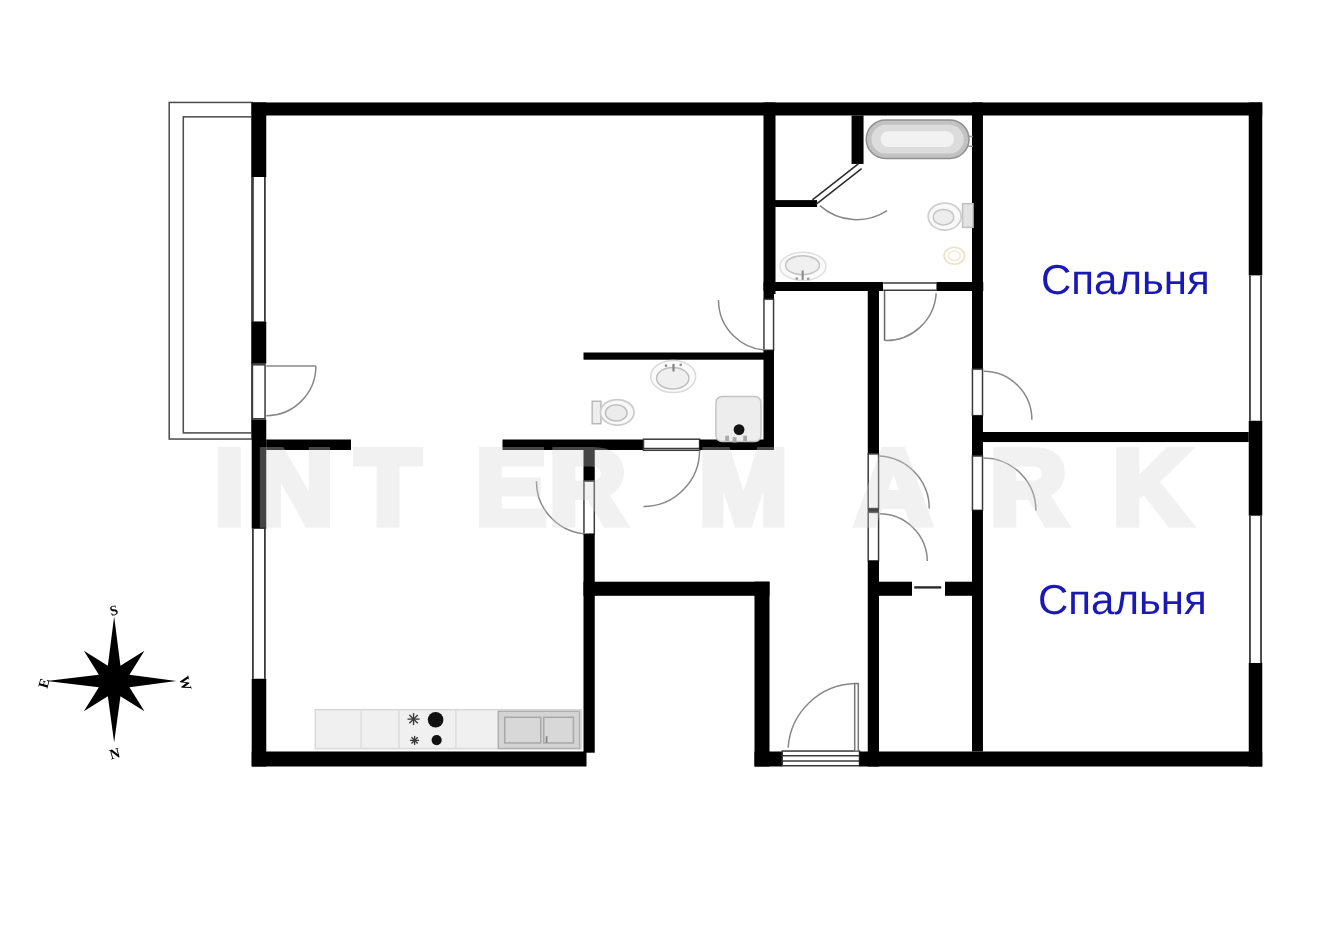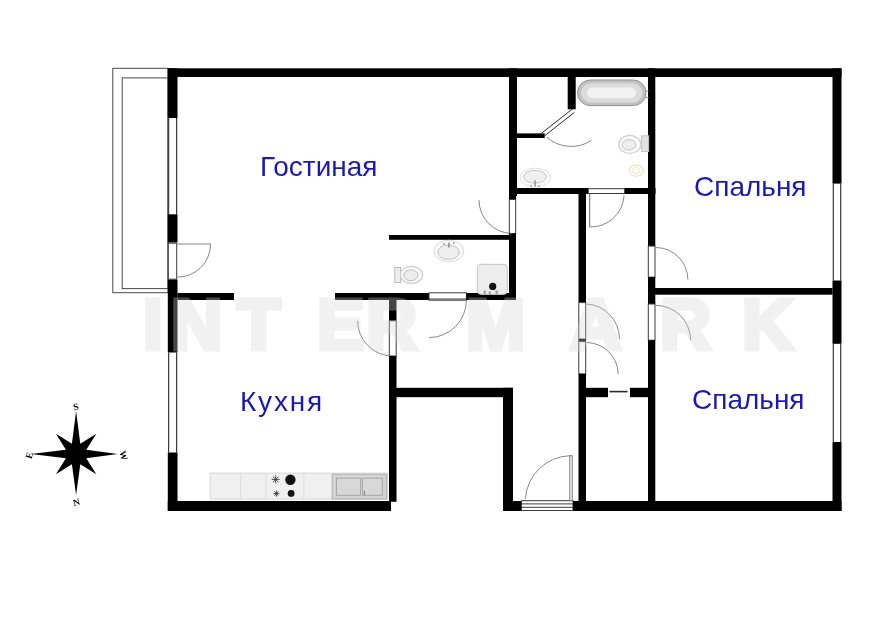--- a/index.html
+++ b/index.html
@@ -250,20 +250,18 @@
 <text x="76.5" y="505.5" font-family="Liberation Serif,serif" font-weight="bold" font-size="9.5" fill="#000" text-anchor="middle" transform="rotate(-15 76.5 502.5)">N</text>
 <text x="29.5" y="458.5" font-family="Liberation Serif,serif" font-weight="bold" font-size="9.5" fill="#000" text-anchor="middle" transform="rotate(-75 29.5 455.5)">E</text>
 <text x="123.5" y="458.5" font-family="Liberation Serif,serif" font-weight="bold" font-size="9.5" fill="#000" text-anchor="middle" transform="rotate(75 123.5 455.5)">W</text>
 </g>
 
 <g opacity="0.32">
 <text x="143 171 237 317 366 466 570 660 742" y="349" font-family="Liberation Sans, sans-serif" font-weight="bold" font-size="71" fill="#d5d5d5" stroke="#d5d5d5" stroke-width="5">INTERMARK</text>
 </g>
 </svg>
 
-<div class="lbl" style="left:260px;top:151px;">Гостиная</div>
 
 <div class="lbl" style="left:694px;top:171px;">Спальня</div>
 
-<div class="lbl" style="left:240px;top:386px;letter-spacing:1.8px;">Кухня</div>
 
 <div class="lbl" style="left:692px;top:384px;">Спальня</div>
 </div>
 
 </body></html>

